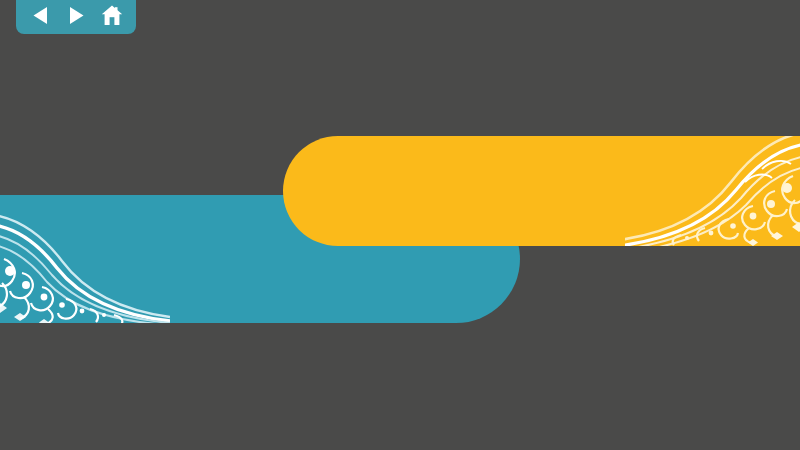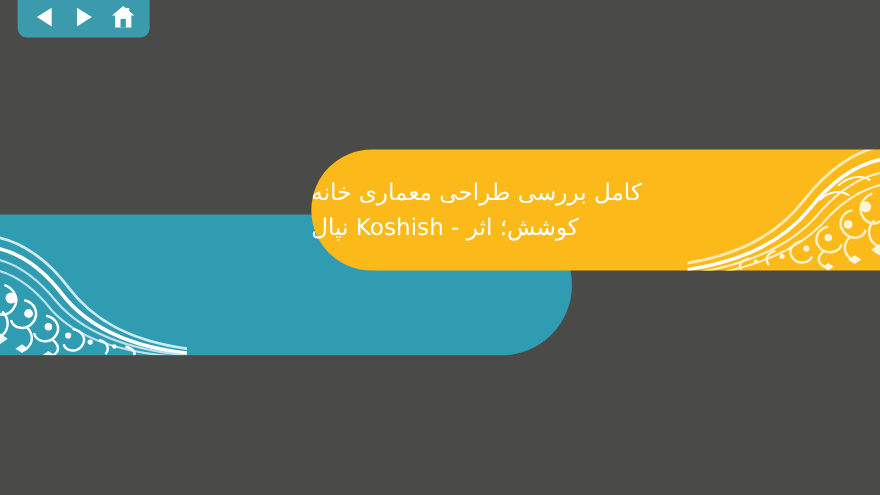--- a/index.html
+++ b/index.html
@@ -189,24 +189,20 @@
         <path d="M 152 96 l 6 4 l -6 4 l -6 -4 z"></path>
         <path d="M 128 103 l 5 3.5 l -5 3.5 l -5 -3.5 z"></path>
       </g>
       <g fill="none" stroke="#ffffff" stroke-width="1.8">
         <path d="M 137 33 C 145 25 158 22 166 28"></path>
         <path d="M 120 46 C 128 38 140 36 147 42"></path>
       </g>
     </svg>
   </div>
 
-  <div id="title-block">
-    <div class="title-line">کامل بررسی طراحی معماری خانه</div>
-    <div class="title-line">کوشش؛ اثر - Koshish نپال</div>
-  </div>
 
   <div id="navbar">
     <div class="nav-btn" title="Back">
       <svg width="17" height="19" viewBox="0 0 17 19">
         <path d="M 15 1 L 15 18 L 1.5 9.5 Z" fill="#ffffff"></path>
       </svg>
     </div>
     <div class="nav-btn" title="Forward">
       <svg width="17" height="19" viewBox="0 0 17 19">
         <path d="M 2 1 L 2 18 L 15.5 9.5 Z" fill="#ffffff"></path>

